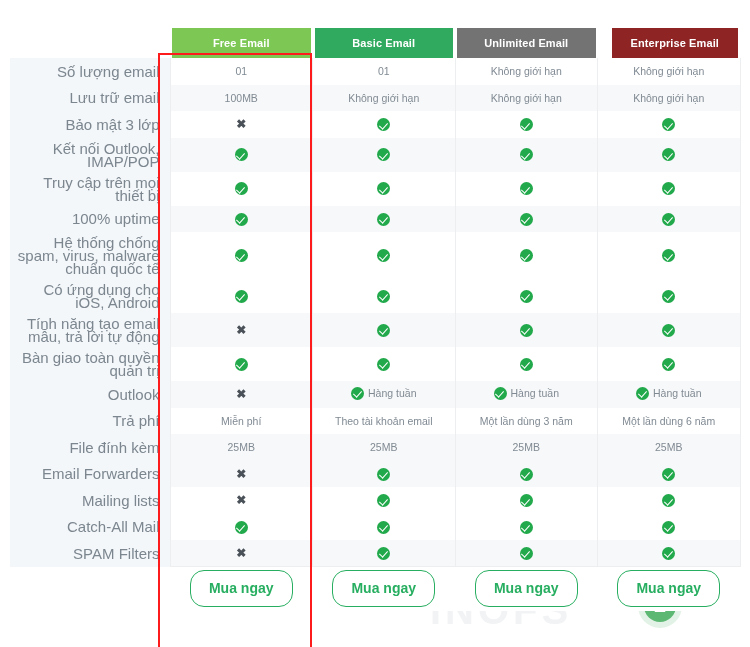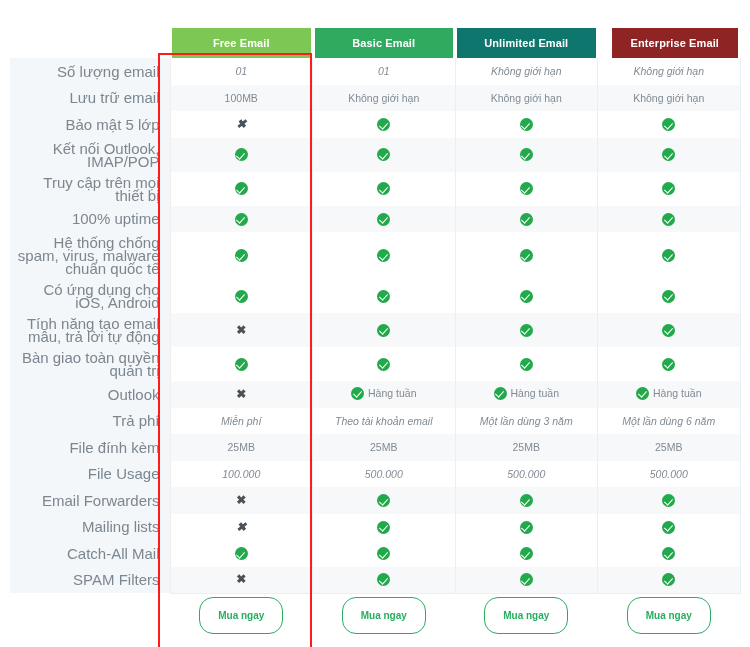--- a/index.html
+++ b/index.html
@@ -68,21 +68,21 @@
     color: #ffffff;
     font-size: 11px;
     font-weight: 700;
     letter-spacing: 0.1px;
     white-space: nowrap;
     overflow: hidden;
   }
 
   
   tbody tr td { height: 26.5px; }
-  tbody tr.odd  td.val { background: #ffffff; font-style: italic; }
+  tbody tr.odd  td.val { background: #ffffff; }
   tbody tr.even td.val { background: #f7f8f9; }
   td.val { border-left: 1px solid #eceef0; }
   td.val:last-child { border-right: 1px solid #eceef0; }
   tbody tr:last-of-type td.val { border-bottom: 1px solid #eceef0; }
 
   td.label {
     background: #f3f7fa;
     color: #7c868f;
     text-align: right;
     padding: 4px 10px 4px 6px;
@@ -120,21 +120,21 @@
   .with-icon .txt { color: #808a93; font-size: 10.5px; }
 
   
   tr.buy-row td { height: 44px; background: #ffffff; border-left: none; }
   .buy-btn {
     display: inline-block;
     border: 1px solid #27ae60;
     color: #27ae60;
     background: #ffffff;
     border-radius: 14px;
-    font-size: 10px;
+    font-size: 14px;
     font-weight: 700;
     padding: 12px 18px;
     line-height: 11px;
     cursor: pointer;
     white-space: nowrap;
   }
 
   
   .highlight-box {
     position: absolute;
@@ -172,21 +172,21 @@
     <thead>
       <tr id="head-row">
         <th class="label-head"></th>
       <th>
             <span class="plan-head" style="background: rgb(125, 200, 85);">Free Email</span>
           </th>
           <th>
             <span class="plan-head" style="background: rgb(47, 170, 95);">Basic Email</span>
           </th>
           <th>
-            <span class="plan-head" style="background: #0f766e;">Unlimited Email</span>
+            <span class="plan-head" style="background: #737373;">Unlimited Email</span>
           </th>
           <th>
             <span class="plan-head" style="background: rgb(142, 36, 36); margin-left: 12px;">Enterprise Email</span>
           </th>
         </tr>
     </thead>
     <tbody id="body">
         <tr class="odd">
           <td class="label">Số lượng email</td>
           <td class="val"><span>01</span></td>
@@ -195,21 +195,21 @@
           <td class="val"><span>Không giới hạn</span></td>
         </tr>
         <tr class="even">
           <td class="label">Lưu trữ email</td>
           <td class="val"><span>100MB</span></td>
           <td class="val"><span>Không giới hạn</span></td>
           <td class="val"><span>Không giới hạn</span></td>
           <td class="val"><span>Không giới hạn</span></td>
         </tr>
         <tr class="odd">
-          <td class="label">Bảo mật 5 lớp</td>
+          <td class="label">Bảo mật 3 lớp</td>
           <td class="val"><span class="ic-cross">✖</span></td>
           <td class="val"><span class="ic-check"></span></td>
           <td class="val"><span class="ic-check"></span></td>
           <td class="val"><span class="ic-check"></span></td>
         </tr>
         <tr class="even">
           <td class="label">Kết nối Outlook, IMAP/POP</td>
           <td class="val"><span class="ic-check"></span></td>
           <td class="val"><span class="ic-check"></span></td>
           <td class="val"><span class="ic-check"></span></td>
@@ -280,27 +280,20 @@
           <td class="val"><span>Một lần dùng 3 năm</span></td>
           <td class="val"><span>Một lần dùng 6 năm</span></td>
         </tr>
         <tr class="even">
           <td class="label">File đính kèm</td>
           <td class="val"><span>25MB</span></td>
           <td class="val"><span>25MB</span></td>
           <td class="val"><span>25MB</span></td>
           <td class="val"><span>25MB</span></td>
         </tr>
-        <tr class="odd">
-          <td class="label">File Usage</td>
-          <td class="val"><span>100.000</span></td>
-          <td class="val"><span>500.000</span></td>
-          <td class="val"><span>500.000</span></td>
-          <td class="val"><span>500.000</span></td>
-        </tr>
         <tr class="even">
           <td class="label">Email Forwarders</td>
           <td class="val"><span class="ic-cross">✖</span></td>
           <td class="val"><span class="ic-check"></span></td>
           <td class="val"><span class="ic-check"></span></td>
           <td class="val"><span class="ic-check"></span></td>
         </tr>
         <tr class="odd">
           <td class="label">Mailing lists</td>
           <td class="val"><span class="ic-cross">✖</span></td>

